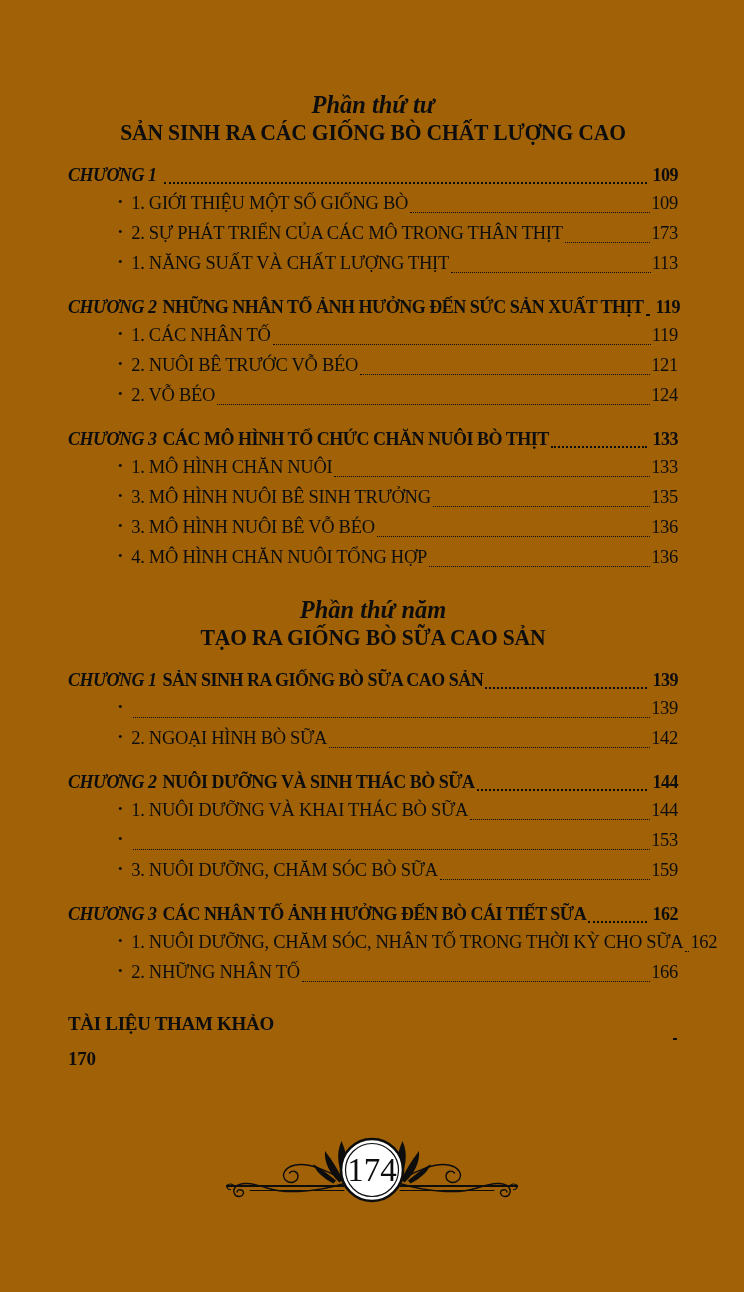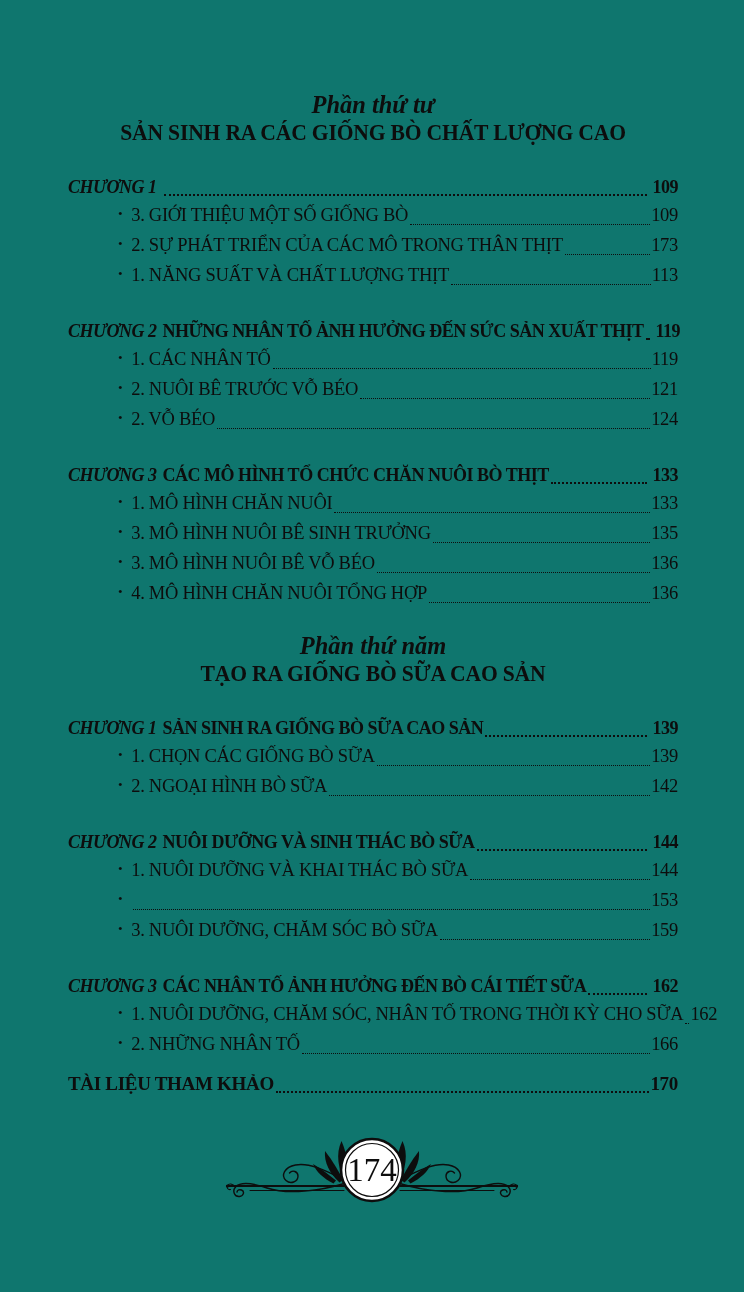--- a/index.html
+++ b/index.html
@@ -4,61 +4,61 @@
 <style>
   * { margin: 0; padding: 0; box-sizing: border-box; }
   html, body { width: 744px; height: 1292px; }
   body {
     position: relative;
     background: #ffffff;
     color: #0d0d0d;
     font-family: "Liberation Serif", serif;
     overflow: hidden;
   }
-  .page { position: absolute; inset: 0; background: #0f766e; }
+  .page { position: absolute; inset: 0; background: #a16207; }
   .content { position: absolute; left: 68px; right: 66px; top: 90px; }
 
   
   .part-heading { text-align: center; margin-bottom: 8px; }
   .part-label {
     font-style: italic; font-weight: bold;
     font-size: 26px; line-height: 29px;
     transform: scaleX(0.94); transform-origin: 50% 50%;
   }
   .part-title {
     font-weight: bold; font-size: 23px; line-height: 28px;
     letter-spacing: -0.2px;
     transform: scaleX(0.94); transform-origin: 50% 50%;
     white-space: nowrap;
   }
   .toc-part + .toc-part { margin-top: 22px; }
 
   
-  .chapter-group { margin-top: 26px; }
+  .chapter-group { margin-top: 14px; }
   .toc-row {
     display: flex; align-items: baseline;
     line-height: 28px; white-space: nowrap;
   }
   .row-chapter { font-weight: bold; font-size: 18px; letter-spacing: -0.5px; }
   .chapter-label { font-style: italic; margin-right: 6px; flex: 0 0 auto; }
   .chapter-title { flex: 0 0 auto; }
   .leader {
     flex: 1 1 0; min-width: 4px; align-self: flex-end;
     border-bottom: 1.7px dotted #0d0d0d;
     margin: 0 1px 6px 2px;
   }
   .leader-bold { border-bottom: 2.4px dotted #0d0d0d; margin-bottom: 5px; }
   .page-num { flex: 0 0 auto; }
   .row-chapter .page-num { margin-left: 5px; }
 
   .row-item { font-size: 18.5px; padding-left: 50px; letter-spacing: -0.3px; }
   .bullet { font-size: 13px; margin-right: 9px; flex: 0 0 auto; position: relative; top: -3px; }
   .item-title { flex: 0 0 auto; }
 
-  .references-row { margin-top: 10px; font-weight: bold; font-size: 19px; letter-spacing: -0.3px; }
+  .references-row { margin-top: 22px; font-weight: bold; font-size: 19px; letter-spacing: -0.3px; flex-direction: column; }
 
   
   .ornament {
     position: absolute; top: 1120px; left: 50%;
     transform: translateX(-50%);
     width: 300px; height: 110px;
   }
   .ornament svg { display: block; width: 100%; height: 100%; }
   .medallion-number {
     font-family: "Liberation Serif", serif;
@@ -78,21 +78,21 @@
             <div class="part-title">SẢN SINH RA CÁC GIỐNG BÒ CHẤT LƯỢNG CAO</div>
           </div>
           <div class="chapter-group">
             <div class="toc-row row-chapter">
               <span class="chapter-label">CHƯƠNG 1</span>
               <span class="leader leader-bold"></span>
               <span class="page-num">109</span>
             </div>
             <div class="toc-row row-item">
               <span class="bullet">•</span>
-              <span class="item-title">3. GIỚI THIỆU MỘT SỐ GIỐNG BÒ</span>
+              <span class="item-title">1. GIỚI THIỆU MỘT SỐ GIỐNG BÒ</span>
               <span class="leader"></span>
               <span class="page-num">109</span>
             </div>
             <div class="toc-row row-item">
               <span class="bullet">•</span>
               <span class="item-title">2. SỰ PHÁT TRIỂN CỦA CÁC MÔ TRONG THÂN THỊT</span>
               <span class="leader"></span>
               <span class="page-num">173</span>
             </div>
             <div class="toc-row row-item">
@@ -168,21 +168,20 @@
           </div>
           <div class="chapter-group">
             <div class="toc-row row-chapter">
               <span class="chapter-label">CHƯƠNG 1</span>
               <span class="chapter-title">SẢN SINH RA GIỐNG BÒ SỮA CAO SẢN</span>
               <span class="leader leader-bold"></span>
               <span class="page-num">139</span>
             </div>
             <div class="toc-row row-item">
               <span class="bullet">•</span>
-              <span class="item-title">1. CHỌN CÁC GIỐNG BÒ SỮA</span>
               <span class="leader"></span>
               <span class="page-num">139</span>
             </div>
             <div class="toc-row row-item">
               <span class="bullet">•</span>
               <span class="item-title">2. NGOẠI HÌNH BÒ SỮA</span>
               <span class="leader"></span>
               <span class="page-num">142</span>
             </div>
           </div>

